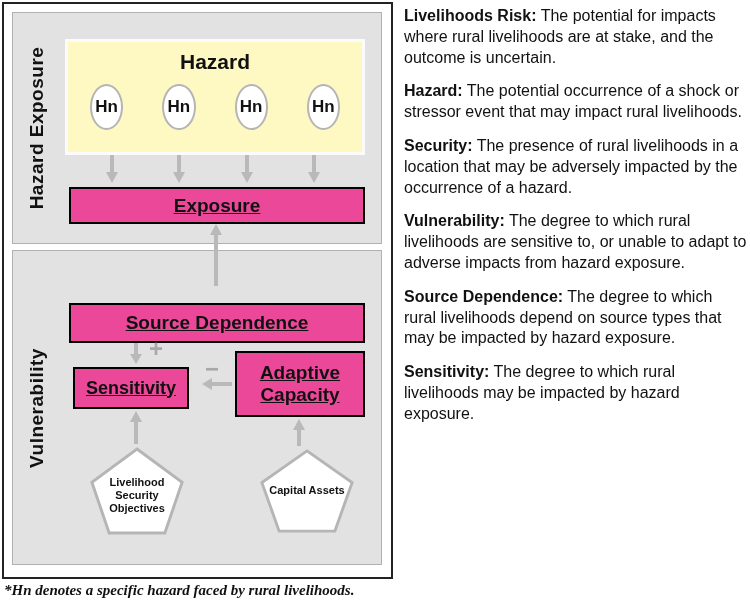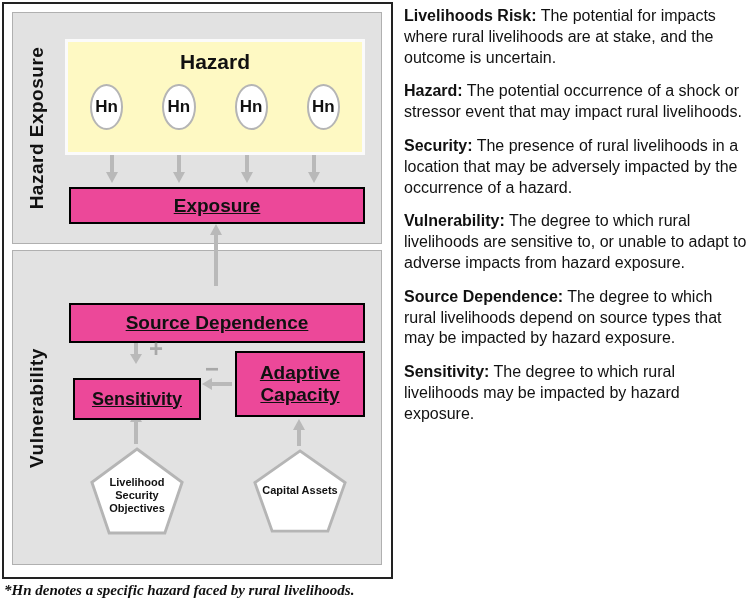--- a/index.html
+++ b/index.html
@@ -39,26 +39,26 @@
     font-weight:bold; font-size:17px;
   }
 
   .node {
     position:absolute; background:#ec4899; border:2px solid #000000; box-sizing:border-box;
     display:flex; align-items:center; justify-content:center;
     font-weight:bold; text-align:center; z-index:10;text-decoration:underline;
   }
   .exposure    { left:56px;  top:174px; width:296px; height:37px; font-size:19px; }
   .source-dep  { left:56px;  top:38px;  width:296px; height:40px; font-size:19px;margin-top:14px; }
-  .sensitivity { left:60px;  top:127px; width:128px; height:42px; font-size:18px; }
+  .sensitivity { left:60px;  top:116px; width:116px; height:42px; font-size:18px; }
   .adaptive    { left:222px; top:100px; width:130px; height:66px; font-size:19px; line-height:1.15; }
 
   .pentagon { position:absolute; z-index:10; }
   .pent-left  { left:76px;  top:196px; width:96px; height:88px; }
-  .pent-right { left:239px; top:198px; width:96px; height:84px;text-decoration:underline; }
+  .pent-right { left:246px; top:198px; width:96px; height:84px;text-decoration:underline; }
   .pentagon svg { position:absolute; inset:0; width:100%; height:100%; }
   .pent-label {
     position:absolute; left:8%; right:8%; text-align:center;
     font-weight:bold; font-size:11px; line-height:1.2;
   }
   .pent-left  .pent-label { top:33%; }
   .pent-right .pent-label { top:42%; }
 
   .sign {
     position:absolute; z-index:11; color:#a8a8a8; font-weight:bold; font-size:24px; line-height:1;

